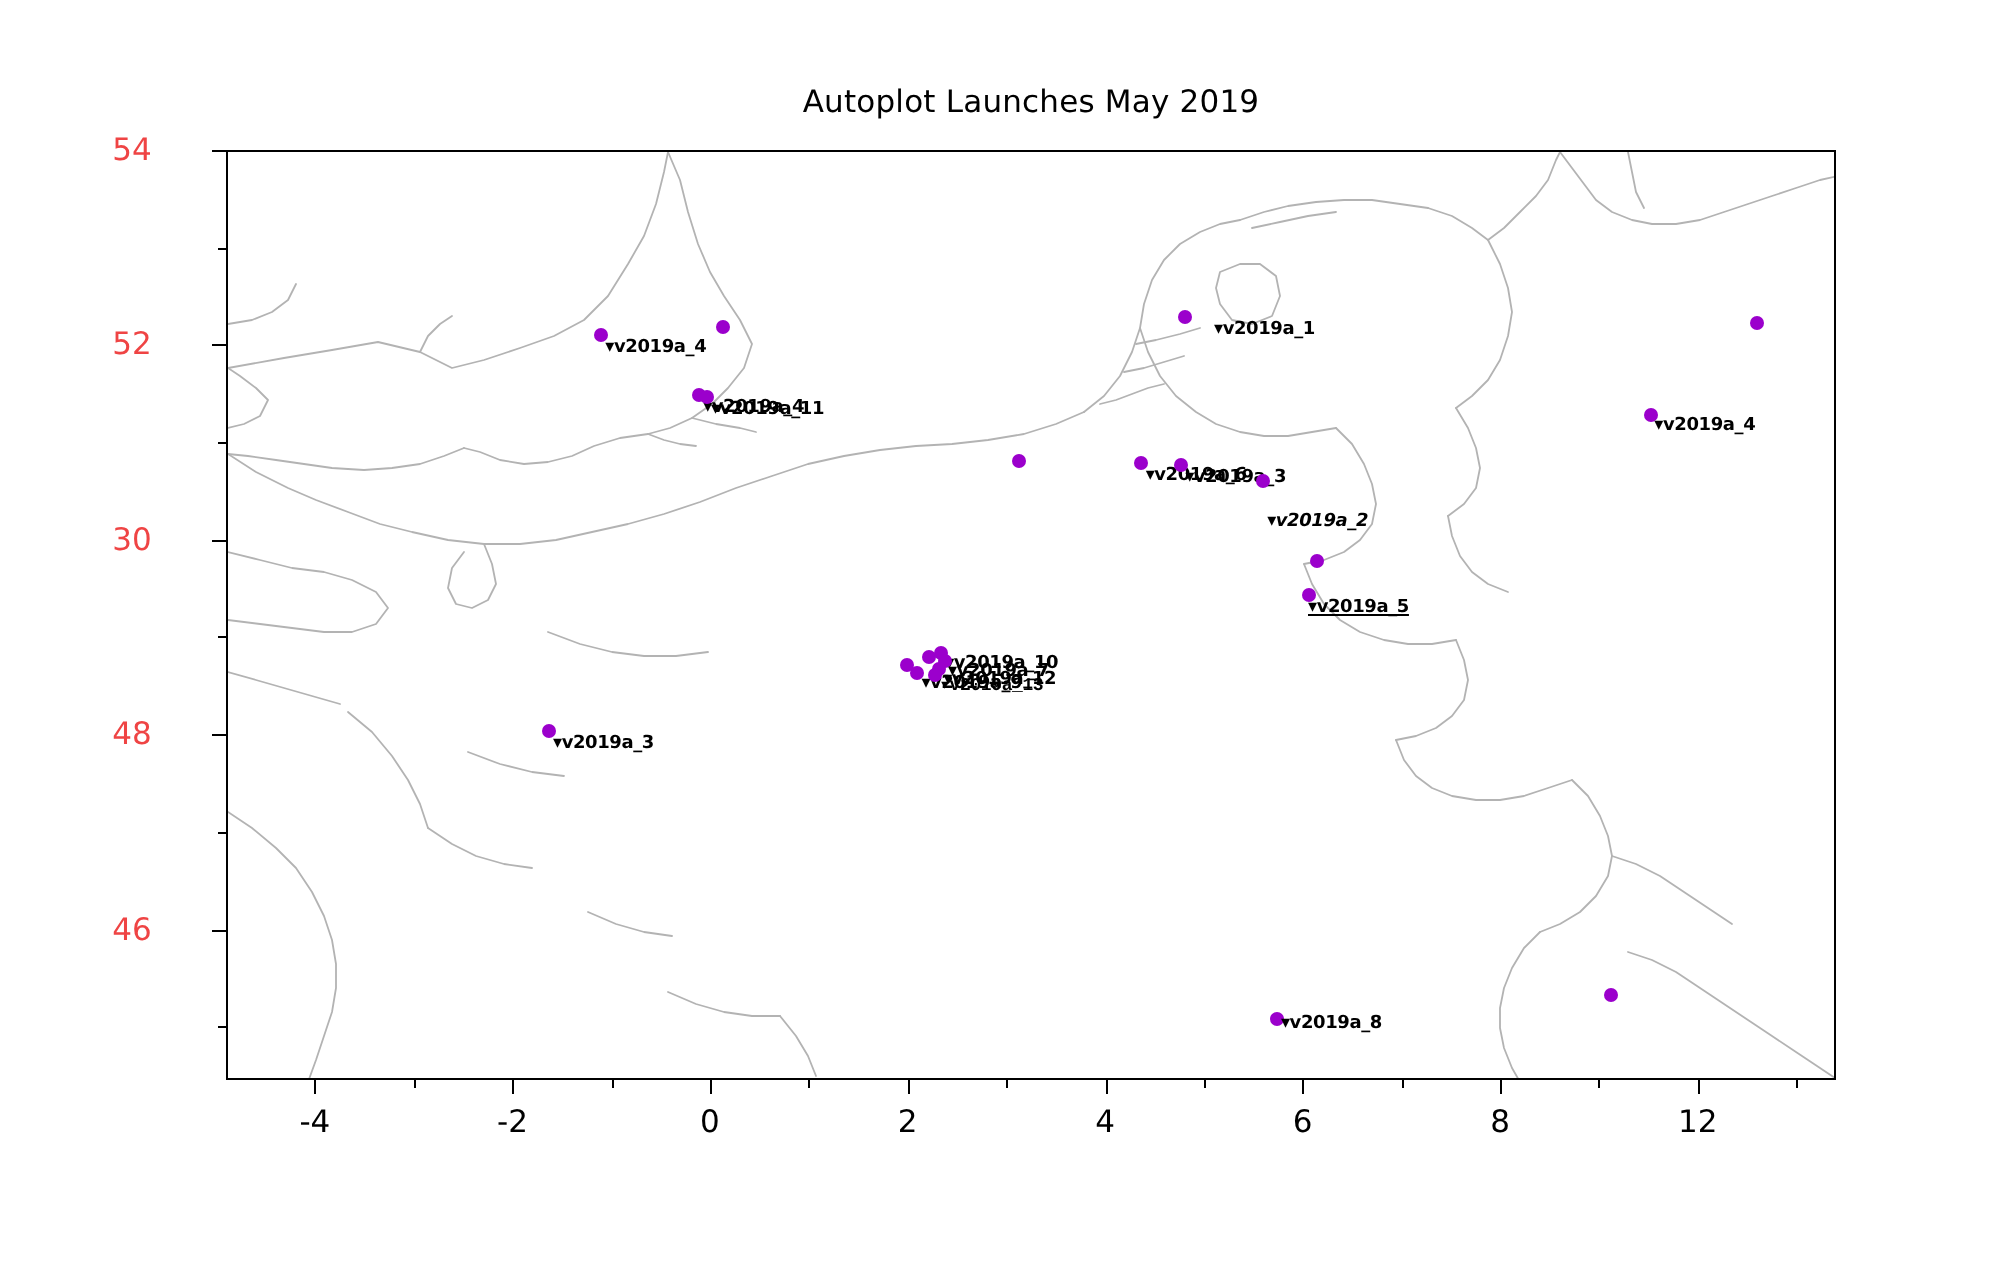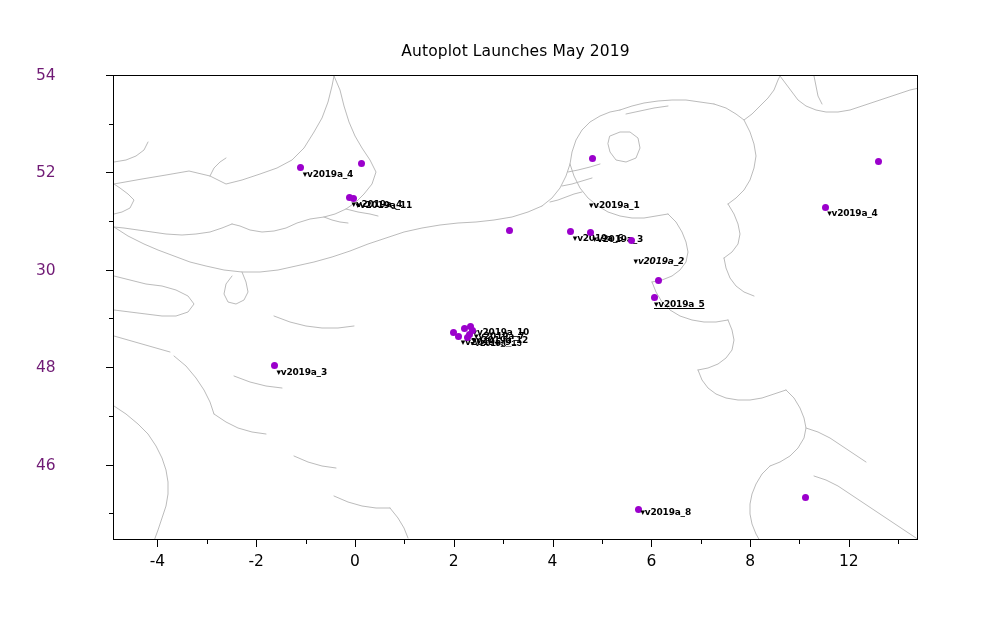--- a/index.html
+++ b/index.html
@@ -44,23 +44,23 @@
     overflow: hidden;
   }
   #coast-svg {
     position: absolute;
     left: 0; top: 0;
     width: 805px;
     height: 465px;
   }
   .tick-label-y {
     position: absolute;
-    text-align: left;
+    text-align: center;
     font-size: 15.5px;
-    color: #701a75;
+    color: #ef4444;
     width: 60px;
     font-family: "DejaVu Sans", sans-serif;
   }
   .tick-label-x {
     position: absolute;
     text-align: center;
     font-size: 15.5px;
     color: #000000;
     width: 60px;
     font-family: "DejaVu Sans", sans-serif;
@@ -181,21 +181,21 @@
       </g>
     </svg>
   <div class="marker" style="left: 186.681px; top: 91.5393px; background: rgb(155, 0, 204);"></div>
       <div class="point-label" style="left: 188.681px; top: 92.5393px;">▾v2019a_4</div>
       <div class="marker" style="left: 247.92px; top: 87.644px; background: rgb(155, 0, 204);"></div>
       <div class="marker" style="left: 235.574px; top: 121.728px; background: rgb(155, 0, 204);"></div>
       <div class="point-label" style="left: 237.574px; top: 122.728px;">▾v2019a_4</div>
       <div class="marker" style="left: 239.525px; top: 122.702px; background: rgb(155, 0, 204);"></div>
       <div class="point-label" style="left: 241.525px; top: 123.702px;">▾v2019a_11</div>
       <div class="marker" style="left: 478.061px; top: 82.7749px; background: rgb(155, 0, 204);"></div>
-      <div class="point-label" style="left: 475px; top: 83.7749px; margin-top: 40px;">▾v2019a_1</div>
+      <div class="point-label" style="left: 493px; top: 83.7749px;">▾v2019a_1</div>
       <div class="marker" style="left: 764.503px; top: 85.2094px; background: rgb(155, 0, 204);"></div>
       <div class="marker" style="left: 711.166px; top: 131.466px; background: rgb(155, 0, 204);"></div>
       <div class="point-label" style="left: 713.166px; top: 132.466px;">▾v2019a_4</div>
       <div class="marker" style="left: 395.092px; top: 154.351px; background: rgb(155, 0, 204);"></div>
       <div class="marker" style="left: 456.825px; top: 155.812px; background: rgb(155, 0, 204);"></div>
       <div class="point-label" style="left: 458.825px; top: 156.812px;">▾v2019a_6</div>
       <div class="marker" style="left: 476.58px; top: 156.785px; background: rgb(155, 0, 204);"></div>
       <div class="point-label" style="left: 478.58px; top: 157.785px;">▾v2019a_3</div>
       <div class="marker" style="left: 517.571px; top: 164.089px; background: rgb(155, 0, 204);"></div>
       <div class="point-label" style="left: 519.571px; top: 180px; font-style: italic;">▾v2019a_2</div>

